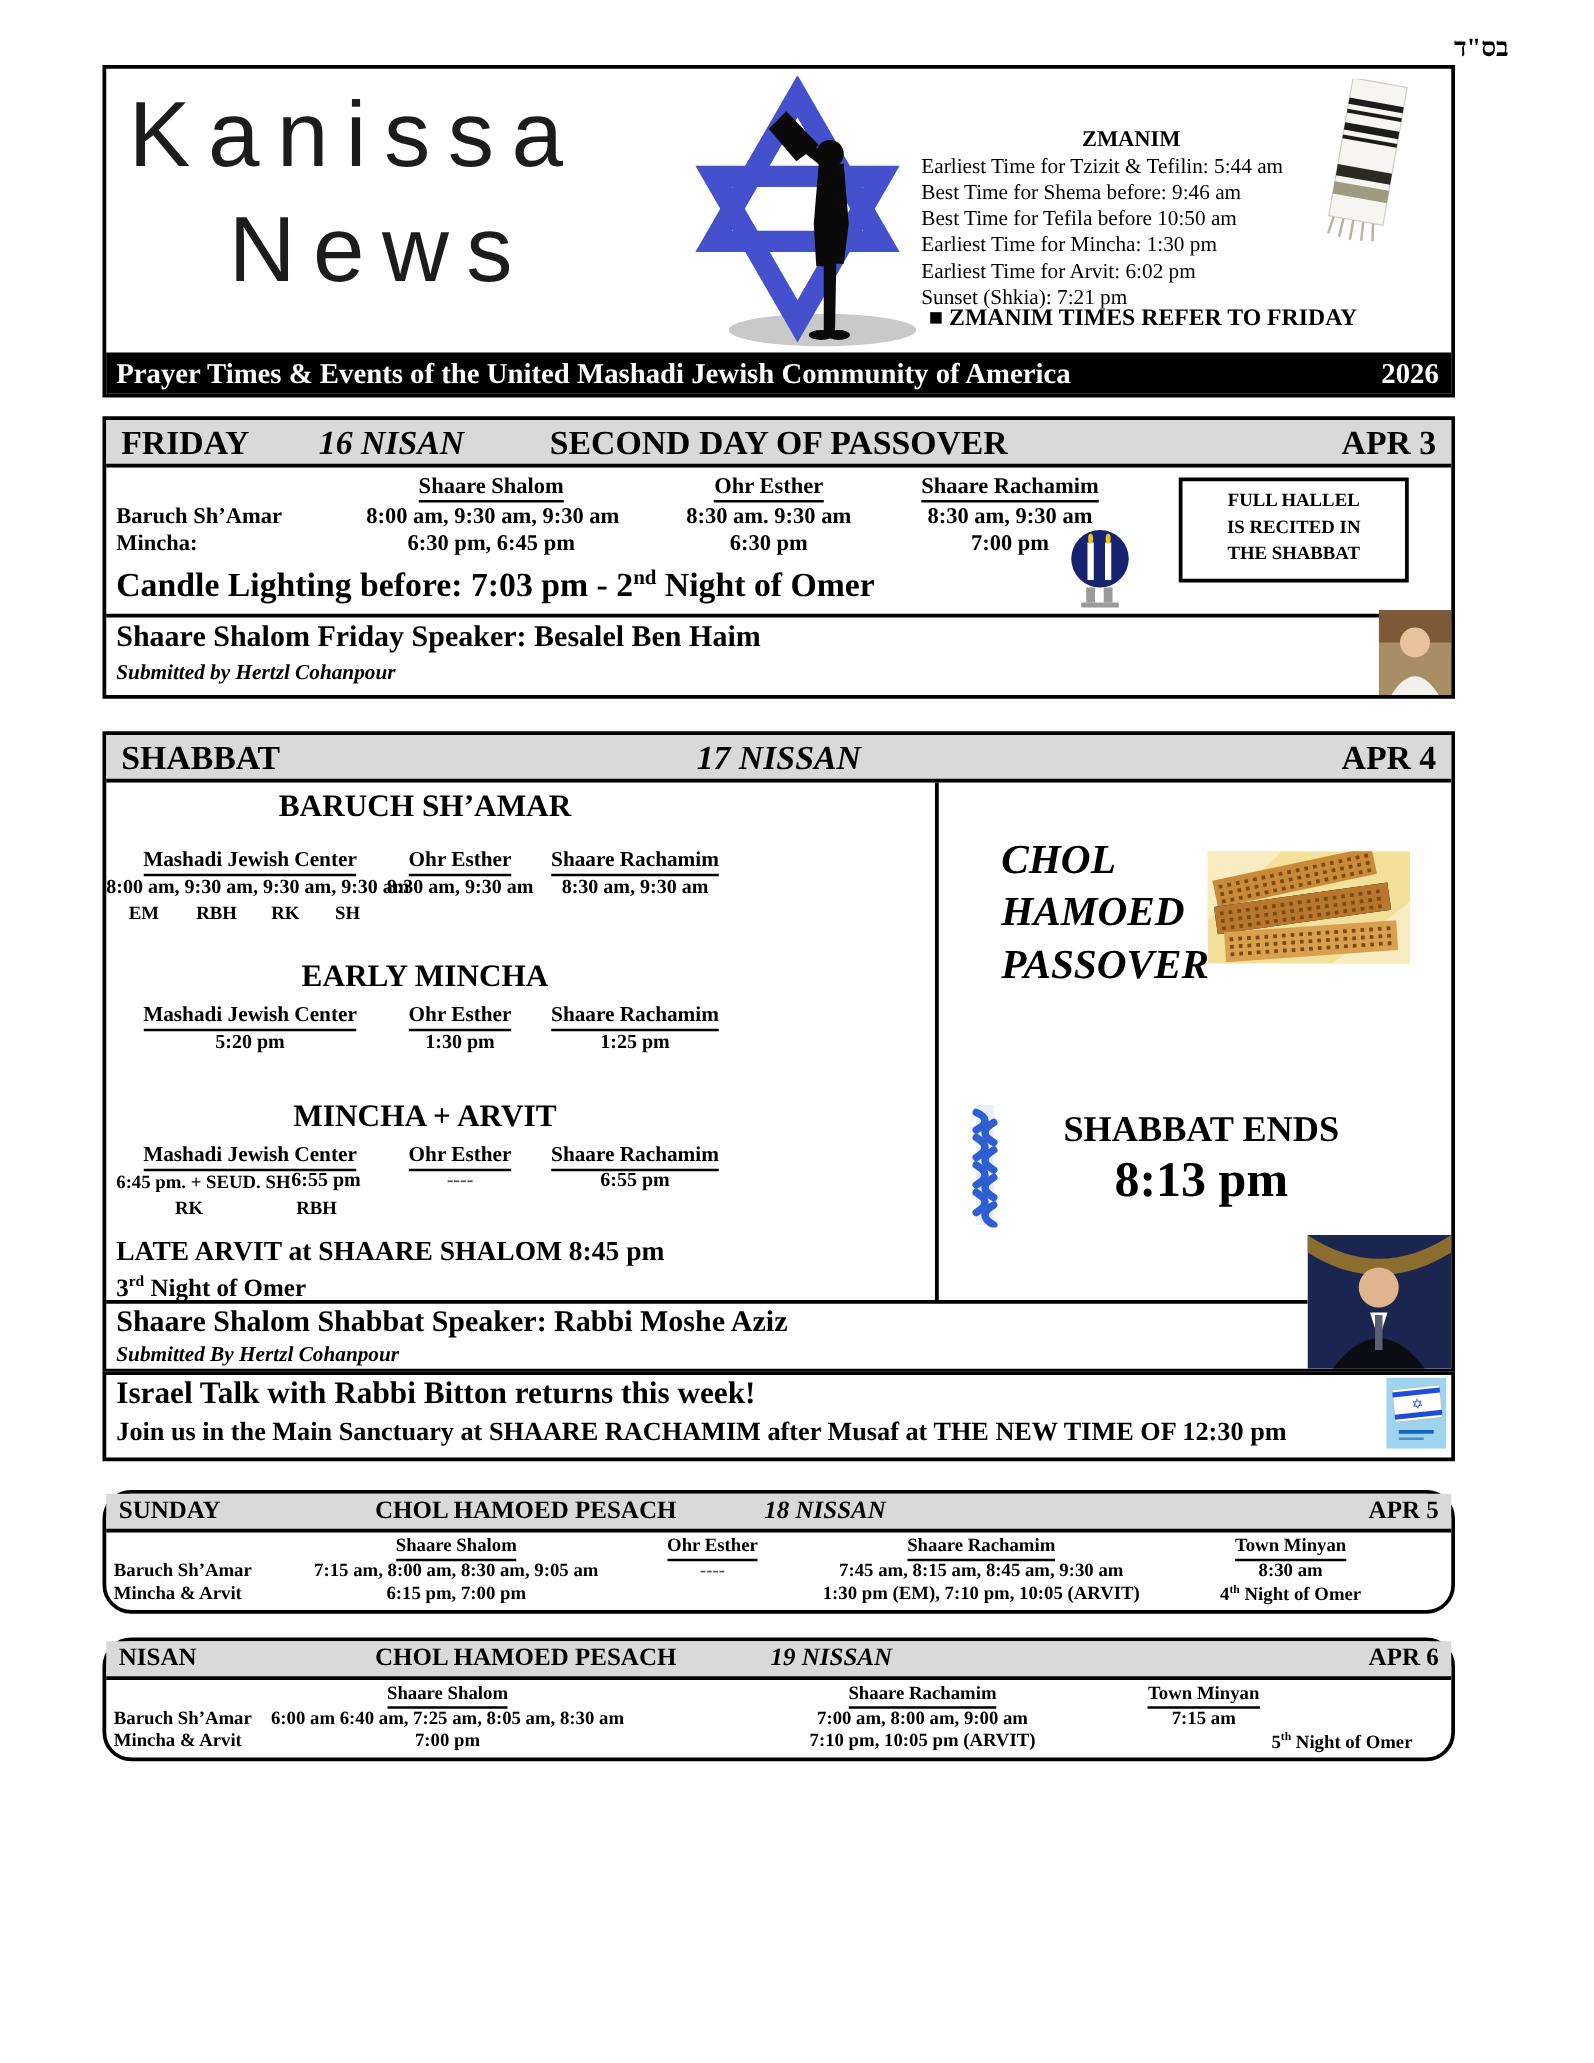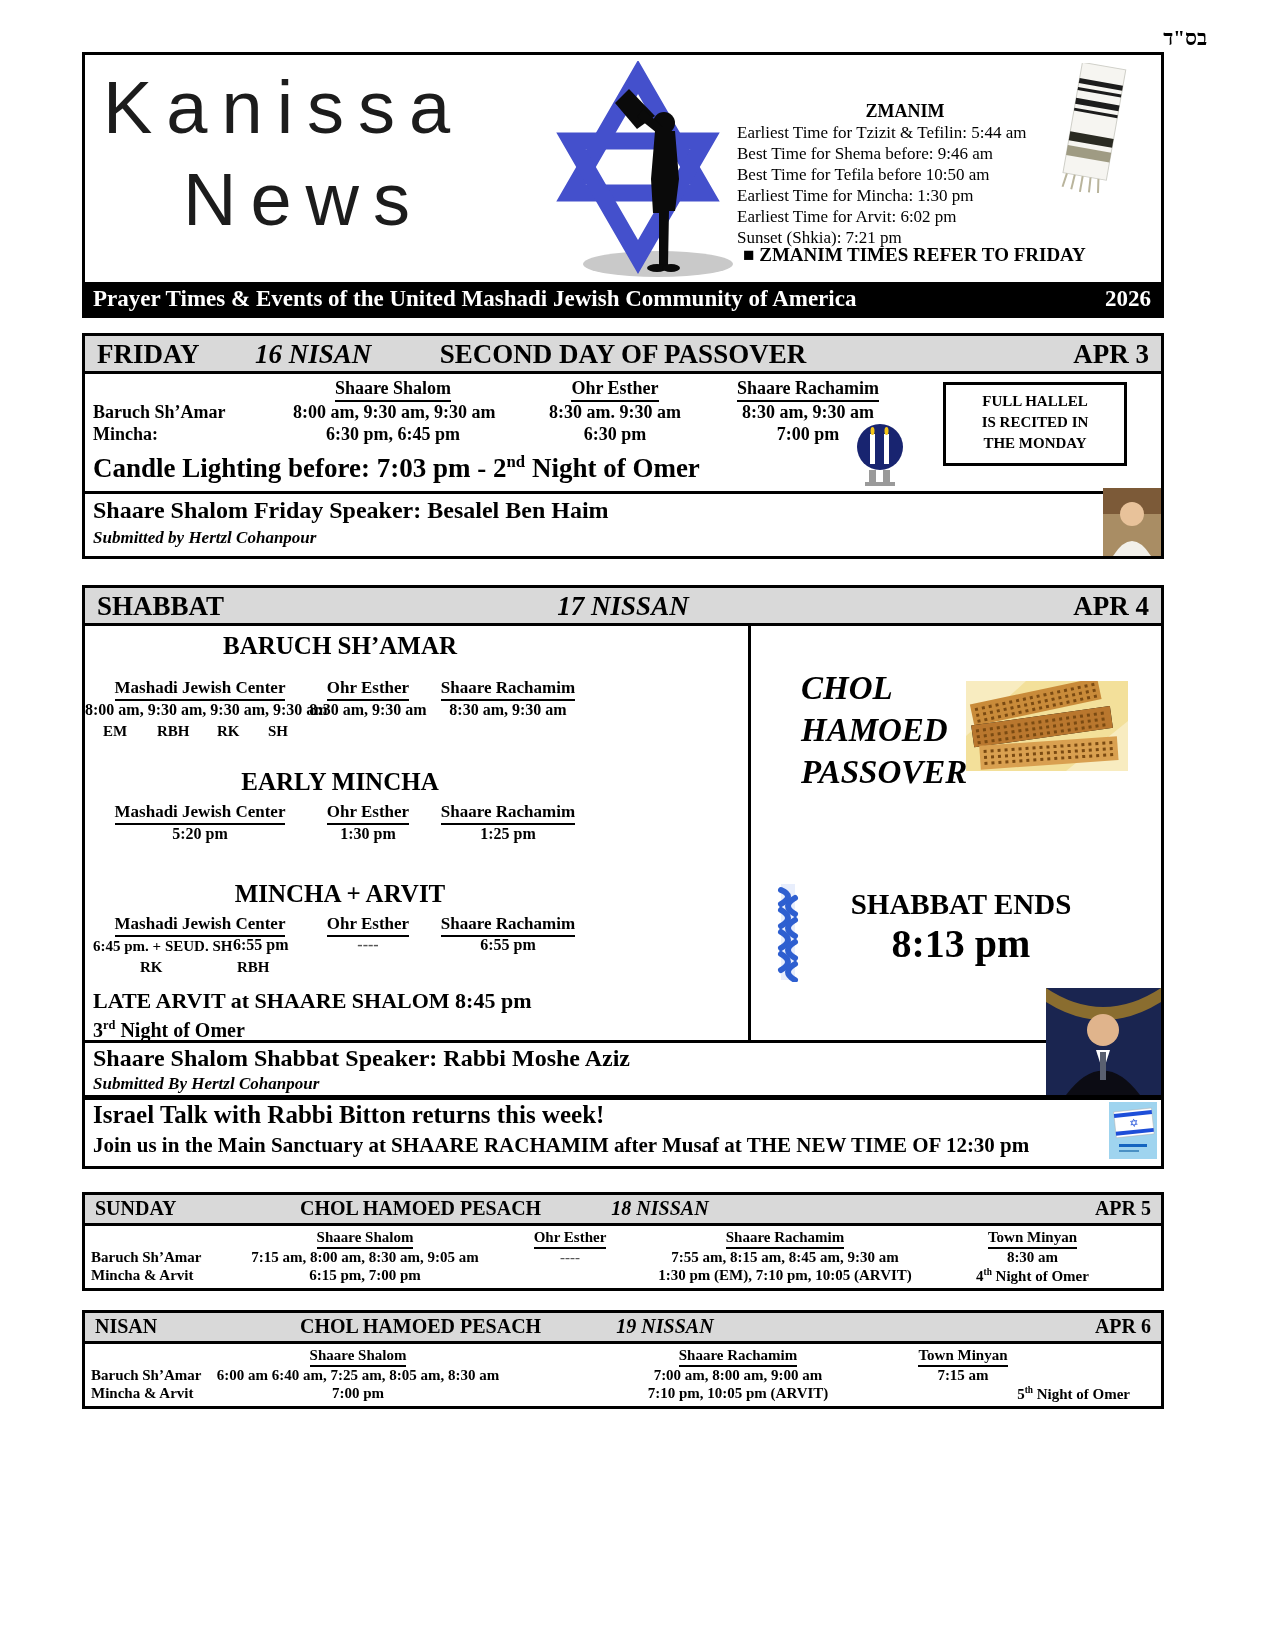--- a/index.html
+++ b/index.html
@@ -54,21 +54,21 @@
   .chol{position:absolute;left:50px;font-size:33px;font-weight:bold;font-style:italic;white-space:nowrap;}
   .sh-ends{position:absolute;left:45px;width:330px;text-align:center;font-size:29px;font-weight:bold;white-space:nowrap;}
   .sh-time{position:absolute;left:45px;width:330px;text-align:center;font-size:40px;font-weight:bold;}
   .late{left:8px;top:362px;font-size:22px;font-weight:bold;white-space:nowrap;}
   .omer3{left:8px;top:392px;font-size:20px;font-weight:bold;white-space:nowrap;}
   
   .israel-box{left:82px;top:1097px;width:1053px;height:66px;}
   .is-t{left:8px;top:1px;font-size:25px;font-weight:bold;white-space:nowrap;}
   .is-l2{left:8px;top:33px;font-size:21px;font-weight:bold;white-space:nowrap;}
   
-  .day-box{left:82px;width:1053px;height:93px;}
+  .day-box{left:82px;width:1053px;height:93px;border-radius:23px;}
   .bar-sm{height:28px;}
   .bar-sm span{top:2px;font-size:20px;font-weight:bold;}
   .smrow{position:absolute;font-size:15px;font-weight:bold;white-space:nowrap;}
   .lab{left:6px;width:170px;}
   .su-c1{left:150px;width:260px;text-align:center;}
   .su-c2{left:420px;width:130px;text-align:center;}
   .su-c3{left:550px;width:300px;text-align:center;}
   .su-c4{left:850px;width:195px;text-align:center;}
   .mo-c1h{left:143px;width:260px;text-align:center;}
   .mo-c1{left:103px;width:340px;text-align:center;}
@@ -157,21 +157,21 @@
     <div class="abs fr-r1 col-f2 nw">8:30 am. 9:30 am</div>
     <div class="abs fr-r1 col-f3 nw">8:30 am, 9:30 am</div>
     <div class="abs fr-r2 col-f0 nw">Mincha:</div>
     <div class="abs fr-r2 col-f1 nw">6:30 pm, 6:45 pm</div>
     <div class="abs fr-r2 col-f2 nw">6:30 pm</div>
     <div class="abs fr-r2 col-f3 nw">7:00 pm</div>
 
     <div class="abs hallel">
       <div>FULL HALLEL</div>
       <div>IS RECITED IN</div>
-      <div>THE MONDAY</div>
+      <div>THE SHABBAT</div>
     </div>
 
     <svg class="abs" style="left:770px;top:86px;" width="50" height="68" viewBox="0 0 50 68">
       <circle cx="25" cy="25" r="23" fill="#182470"></circle>
       <rect x="15" y="12" width="5" height="30" fill="#fff"></rect>
       <rect x="29" y="12" width="5" height="30" fill="#fff"></rect>
       <ellipse cx="17.5" cy="9" rx="2" ry="4" fill="#f5c518"></ellipse>
       <ellipse cx="31.5" cy="9" rx="2" ry="4" fill="#f5c518"></ellipse>
       <g fill="#9a9a9a">
         <rect x="14" y="48" width="7" height="12"></rect>
@@ -328,21 +328,21 @@
       <span class="i" style="left:505px;width:140px;text-align:center;">18 NISSAN</span>
       <span style="right:10px;">APR 5</span>
     </div>
     <div class="smrow su-c1" style="top:34px;"><span class="u">Shaare Shalom</span></div>
     <div class="smrow su-c2" style="top:34px;"><span class="u">Ohr Esther</span></div>
     <div class="smrow su-c3" style="top:34px;"><span class="u">Shaare Rachamim</span></div>
     <div class="smrow su-c4" style="top:34px;"><span class="u">Town Minyan</span></div>
     <div class="smrow lab" style="top:54px;">Baruch Sh’Amar</div>
     <div class="smrow su-c1" style="top:54px;">7:15 am, 8:00 am, 8:30 am, 9:05 am</div>
     <div class="smrow su-c2" style="top:54px;color:#555;">----</div>
-    <div class="smrow su-c3" style="top:54px;">7:55 am, 8:15 am, 8:45 am, 9:30 am</div>
+    <div class="smrow su-c3" style="top:54px;">7:45 am, 8:15 am, 8:45 am, 9:30 am</div>
     <div class="smrow su-c4" style="top:54px;">8:30 am</div>
     <div class="smrow lab" style="top:72px;">Mincha &amp; Arvit</div>
     <div class="smrow su-c1" style="top:72px;">6:15 pm, 7:00 pm</div>
     <div class="smrow su-c3" style="top:72px;">1:30 pm (EM), 7:10 pm, 10:05 (ARVIT)</div>
     <div class="smrow su-c4" style="top:72px;">
       <span>4</span><sup>th</sup><span> Night of Omer</span>
     </div>
   </div>
 
   <div class="box day-box" style="top:1310px;">

